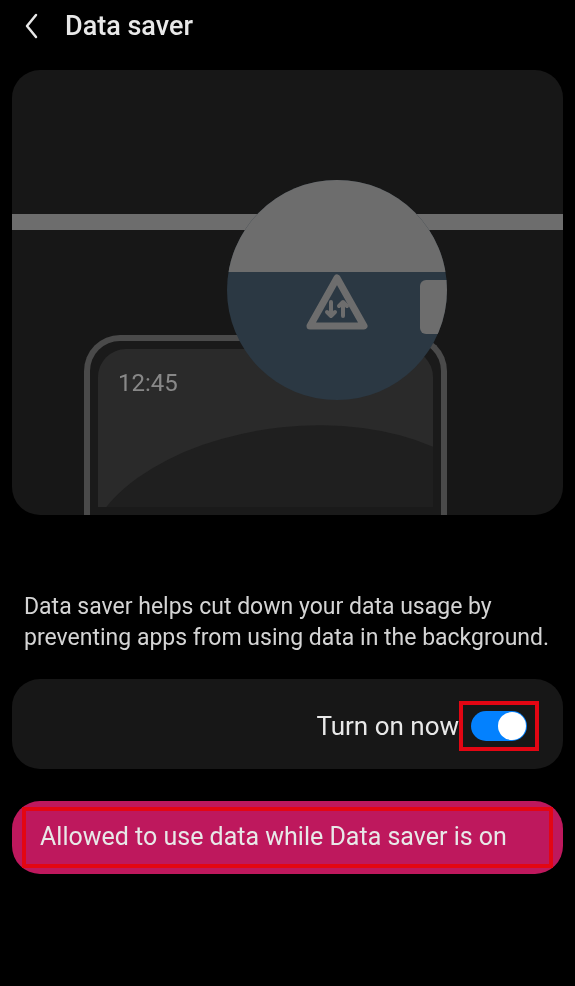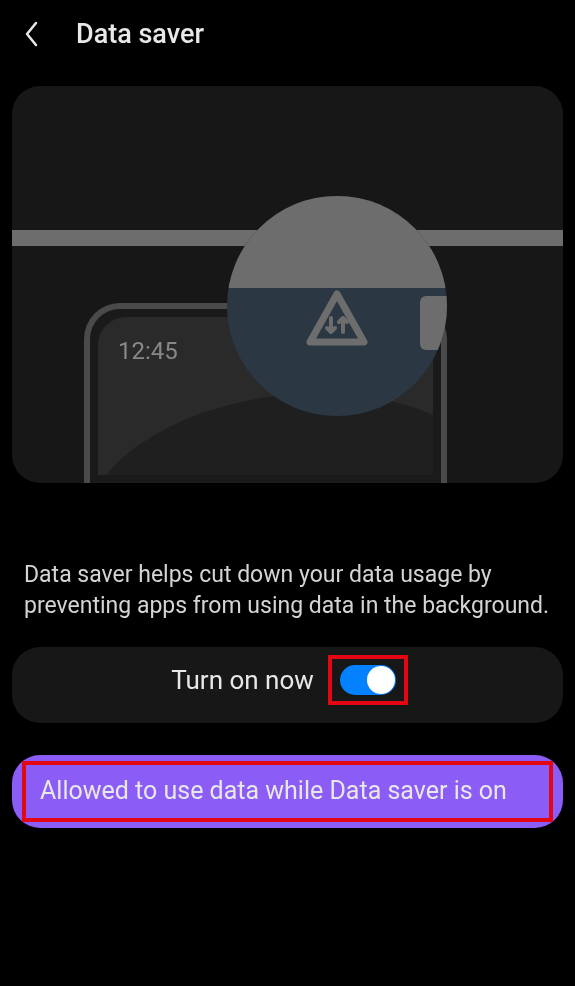--- a/index.html
+++ b/index.html
@@ -11,22 +11,22 @@
       width: 575px;
       height: 986px;
       background: #000000;
       font-family: -apple-system, BlinkMacSystemFont, 'Segoe UI', Roboto, sans-serif;
       color: #e8e8e8;
       overflow: hidden;
     }
     .header {
       display: flex;
       align-items: center;
-      padding: 18px 20px;
-      gap: 32px;
+      padding: 10px 20px;
+      gap: 21px;
     }
     .back-icon {
       width: 24px;
       height: 24px;
       display: flex;
       align-items: center;
       justify-content: center;
     }
     .back-icon svg {
       width: 18px;
@@ -34,21 +34,21 @@
     }
     .page-title {
       font-size: 27px;
       font-weight: 500;
       color: #e8e8e8;
     }
     .illustration-card {
       margin: 18px 12px 0 12px;
       background: #171717;
       border-radius: 28px;
-      height: 397px;
+      height: 445px;
       position: relative;
       overflow: hidden;
     }
     .overlay-bar {
       position: absolute;
       top: 144px;
       left: 0;
       right: 0;
       height: 16px;
       background: #6d6d6d;
@@ -128,25 +128,24 @@
       padding: 28px 24px 18px 24px;
       font-size: 23px;
       line-height: 1.35;
       color: #d4d4d4;
       margin-top: 48px;
     }
     .toggle-row {
       margin: 8px 12px 0 12px;
       background: #171717;
       border-radius: 28px;
-      padding: 8px 24px 18px 28px;
-      display: flex;
-      align-items: center;
-      justify-content: center;
-      gap: 14px;
+      padding: 22px 24px 18px 28px;
+      display: flex;
+      align-items: center;
+      justify-content: flex-end;
     }
     .toggle-label {
       font-size: 26px;
       color: #e8e8e8;
     }
     .toggle-highlight {
       border: 4px solid #e30613;
       padding: 6px 8px;
       display: flex;
       align-items: center;
@@ -162,21 +161,21 @@
       position: absolute;
       right: 1px;
       top: 1px;
       width: 28px;
       height: 28px;
       background: #ffffff;
       border-radius: 50%;
     }
     .allowed-row {
       margin: 32px 12px 0 12px;
-      background: #8b5cf6;
+      background: #be185d;
       border-radius: 28px;
       position: relative;
     }
     .allowed-highlight {
       position: absolute;
       inset: 6px 10px;
       border: 4px solid #e30613;
       pointer-events: none;
     }
     .allowed-content {

